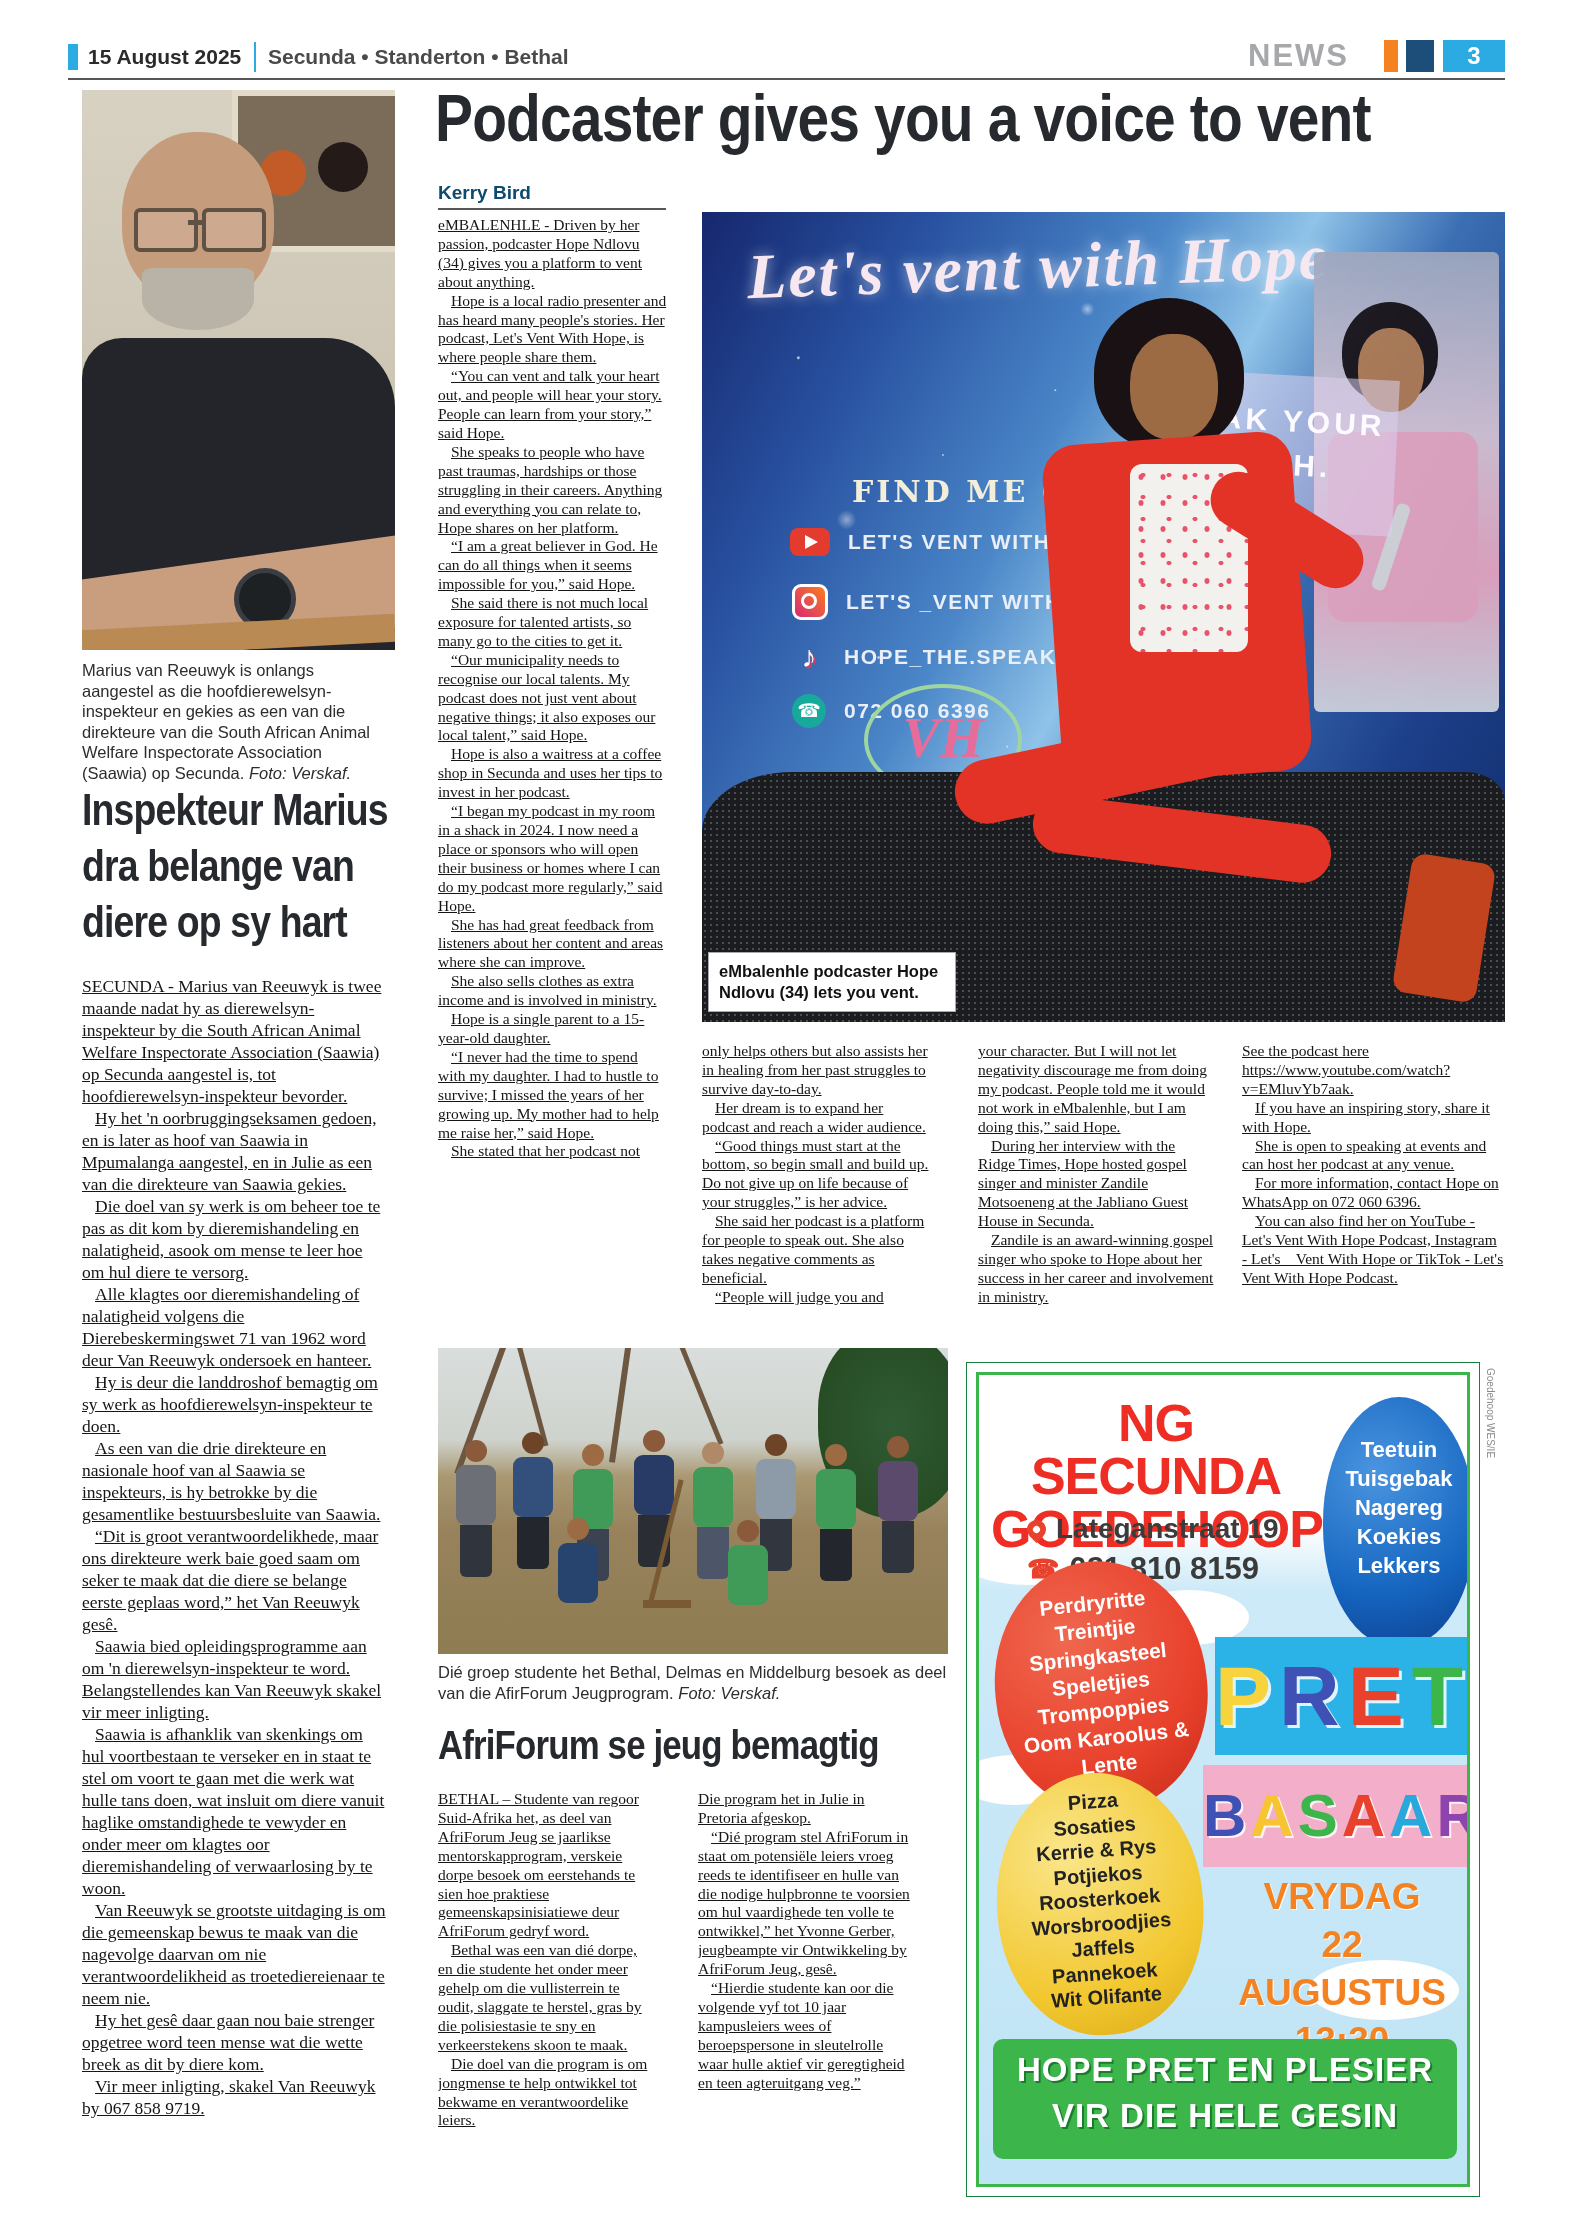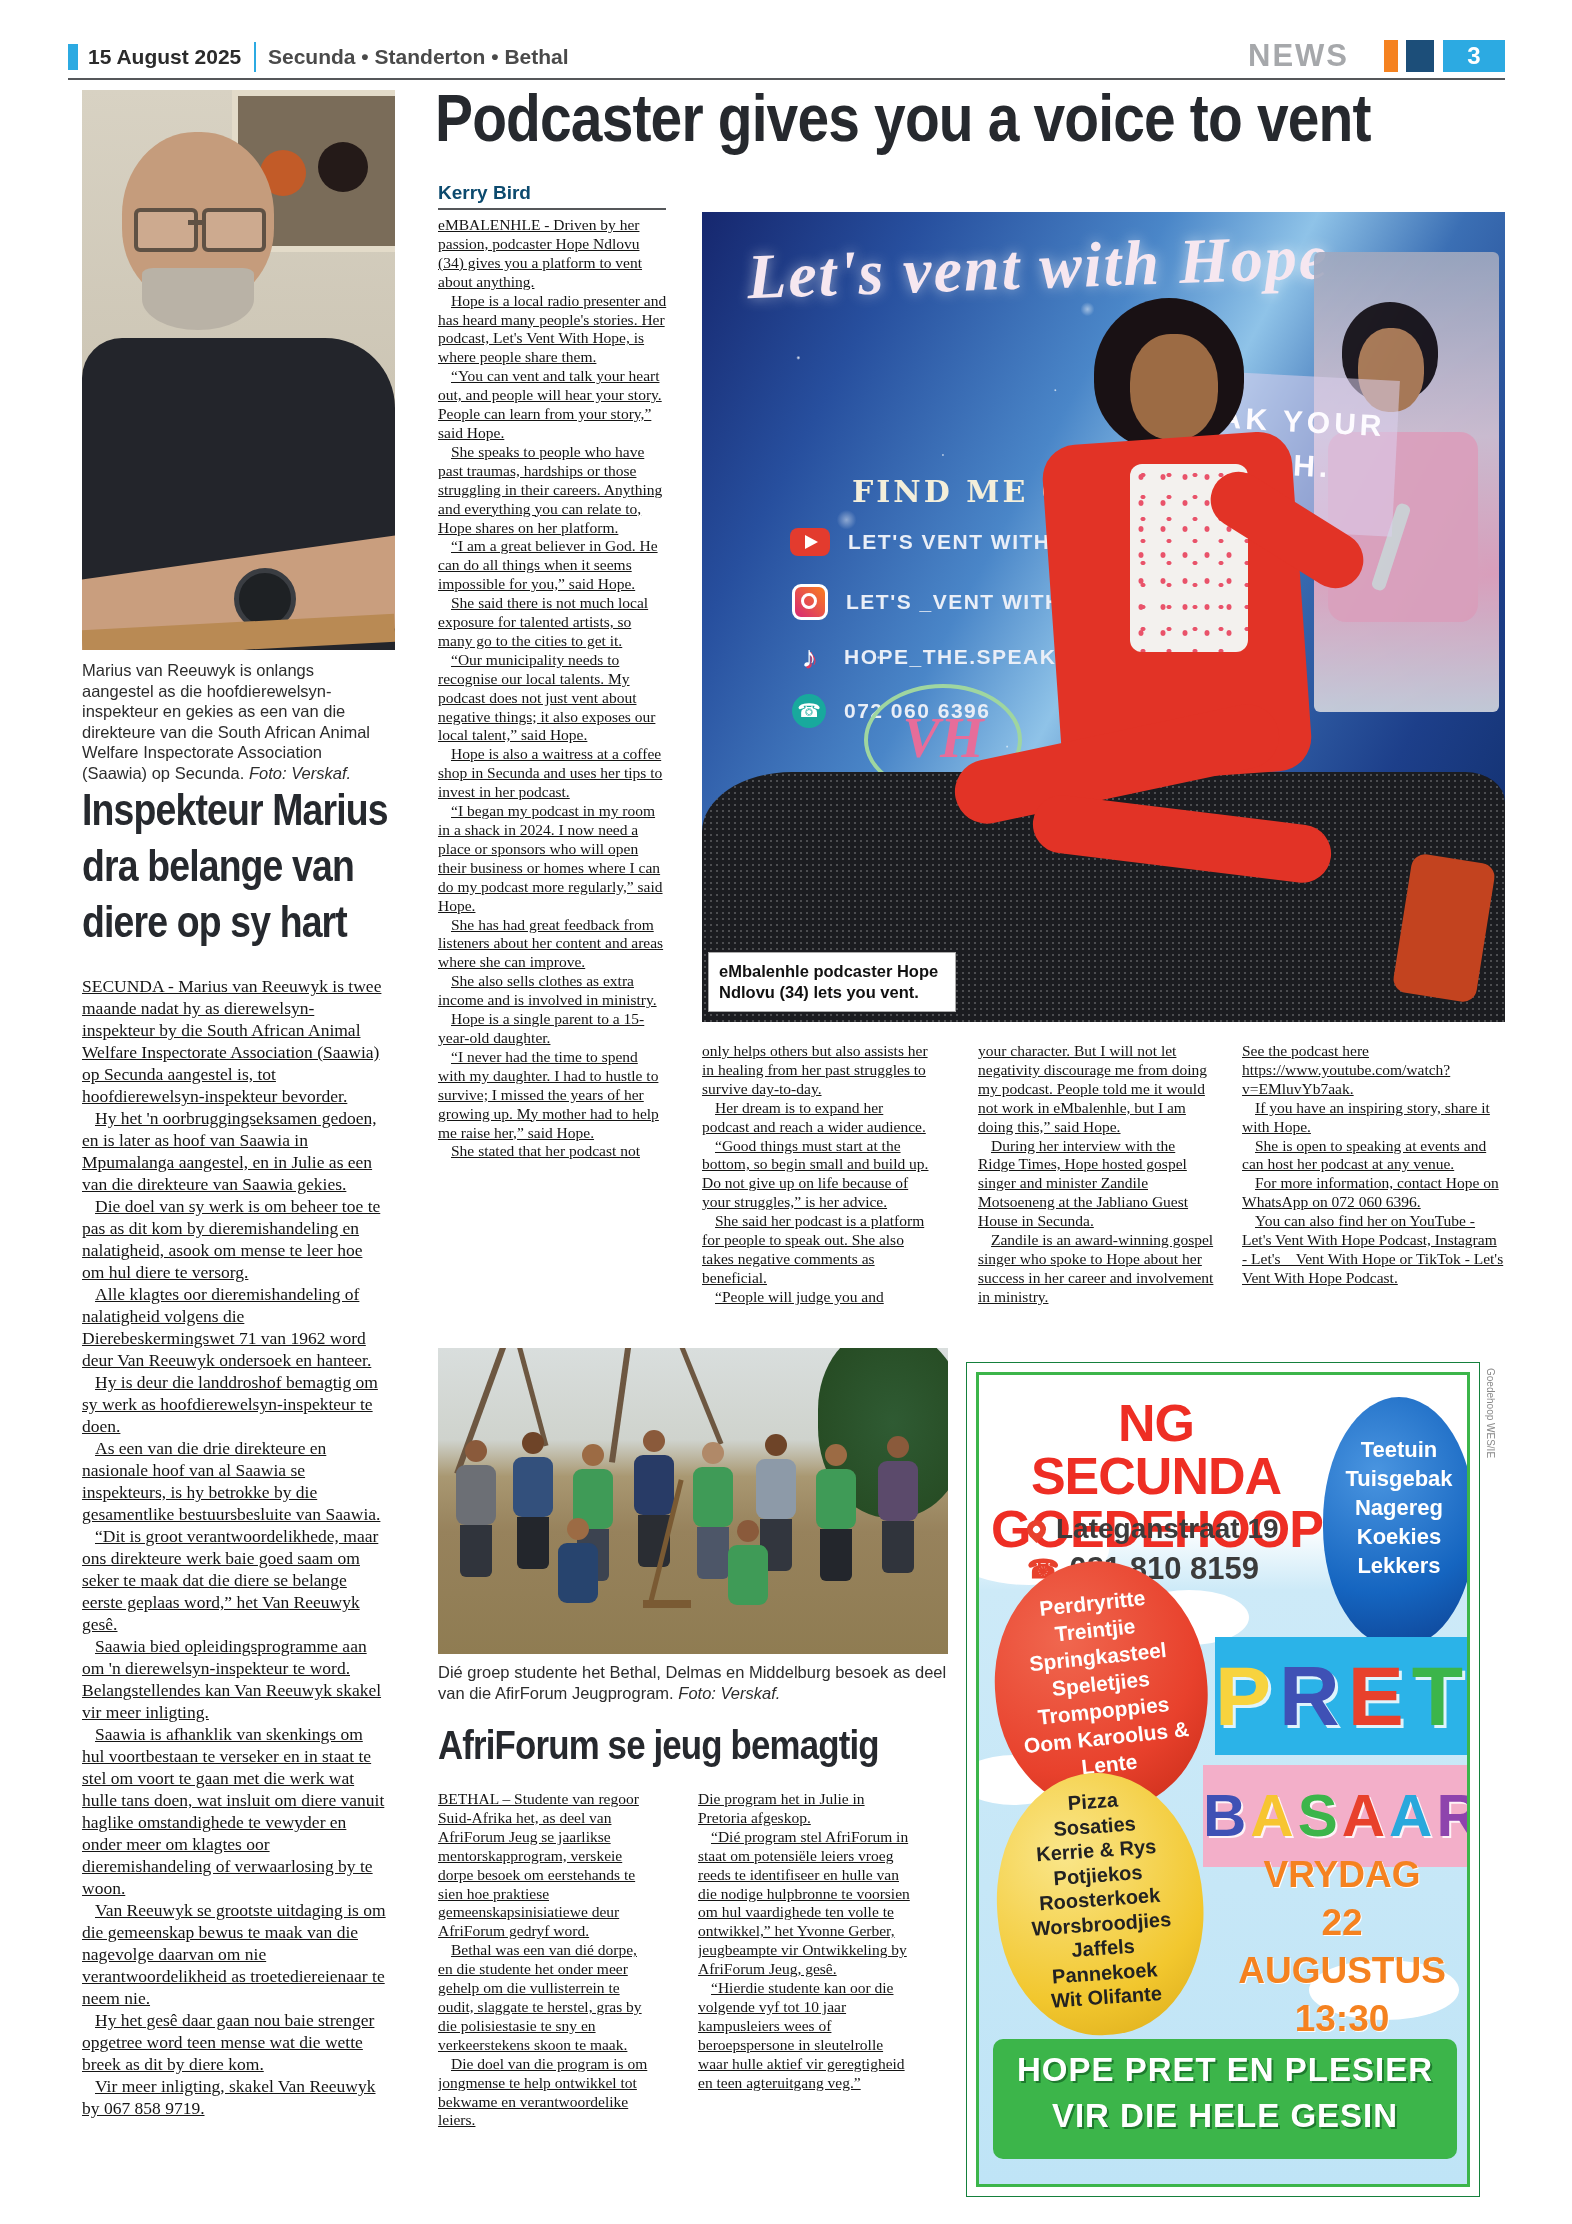--- a/index.html
+++ b/index.html
@@ -394,21 +394,21 @@
           <div>Sosaties</div>
           <div>Kerrie &amp; Rys</div>
           <div>Potjiekos</div>
           <div>Roosterkoek</div>
           <div>Worsbroodjies</div>
           <div>Jaffels</div>
           <div>Pannekoek</div>
           <div>Wit Olifante</div>
         </div>
 
-      <div class="abs event" style="left:236px;top:476px;width:254px;">
+      <div class="abs event" style="left:236px;top:498px;width:254px;">
           <div>VRYDAG</div>
           <div>22 AUGUSTUS</div>
           <div>13:30</div>
         </div>
 
       <div class="abs ad-footer" style="left:14px;top:664px;width:464px;height:112px;">
           <div>HOPE PRET EN PLESIER</div>
           <div>VIR DIE HELE GESIN</div>
         </div>
     </div>

